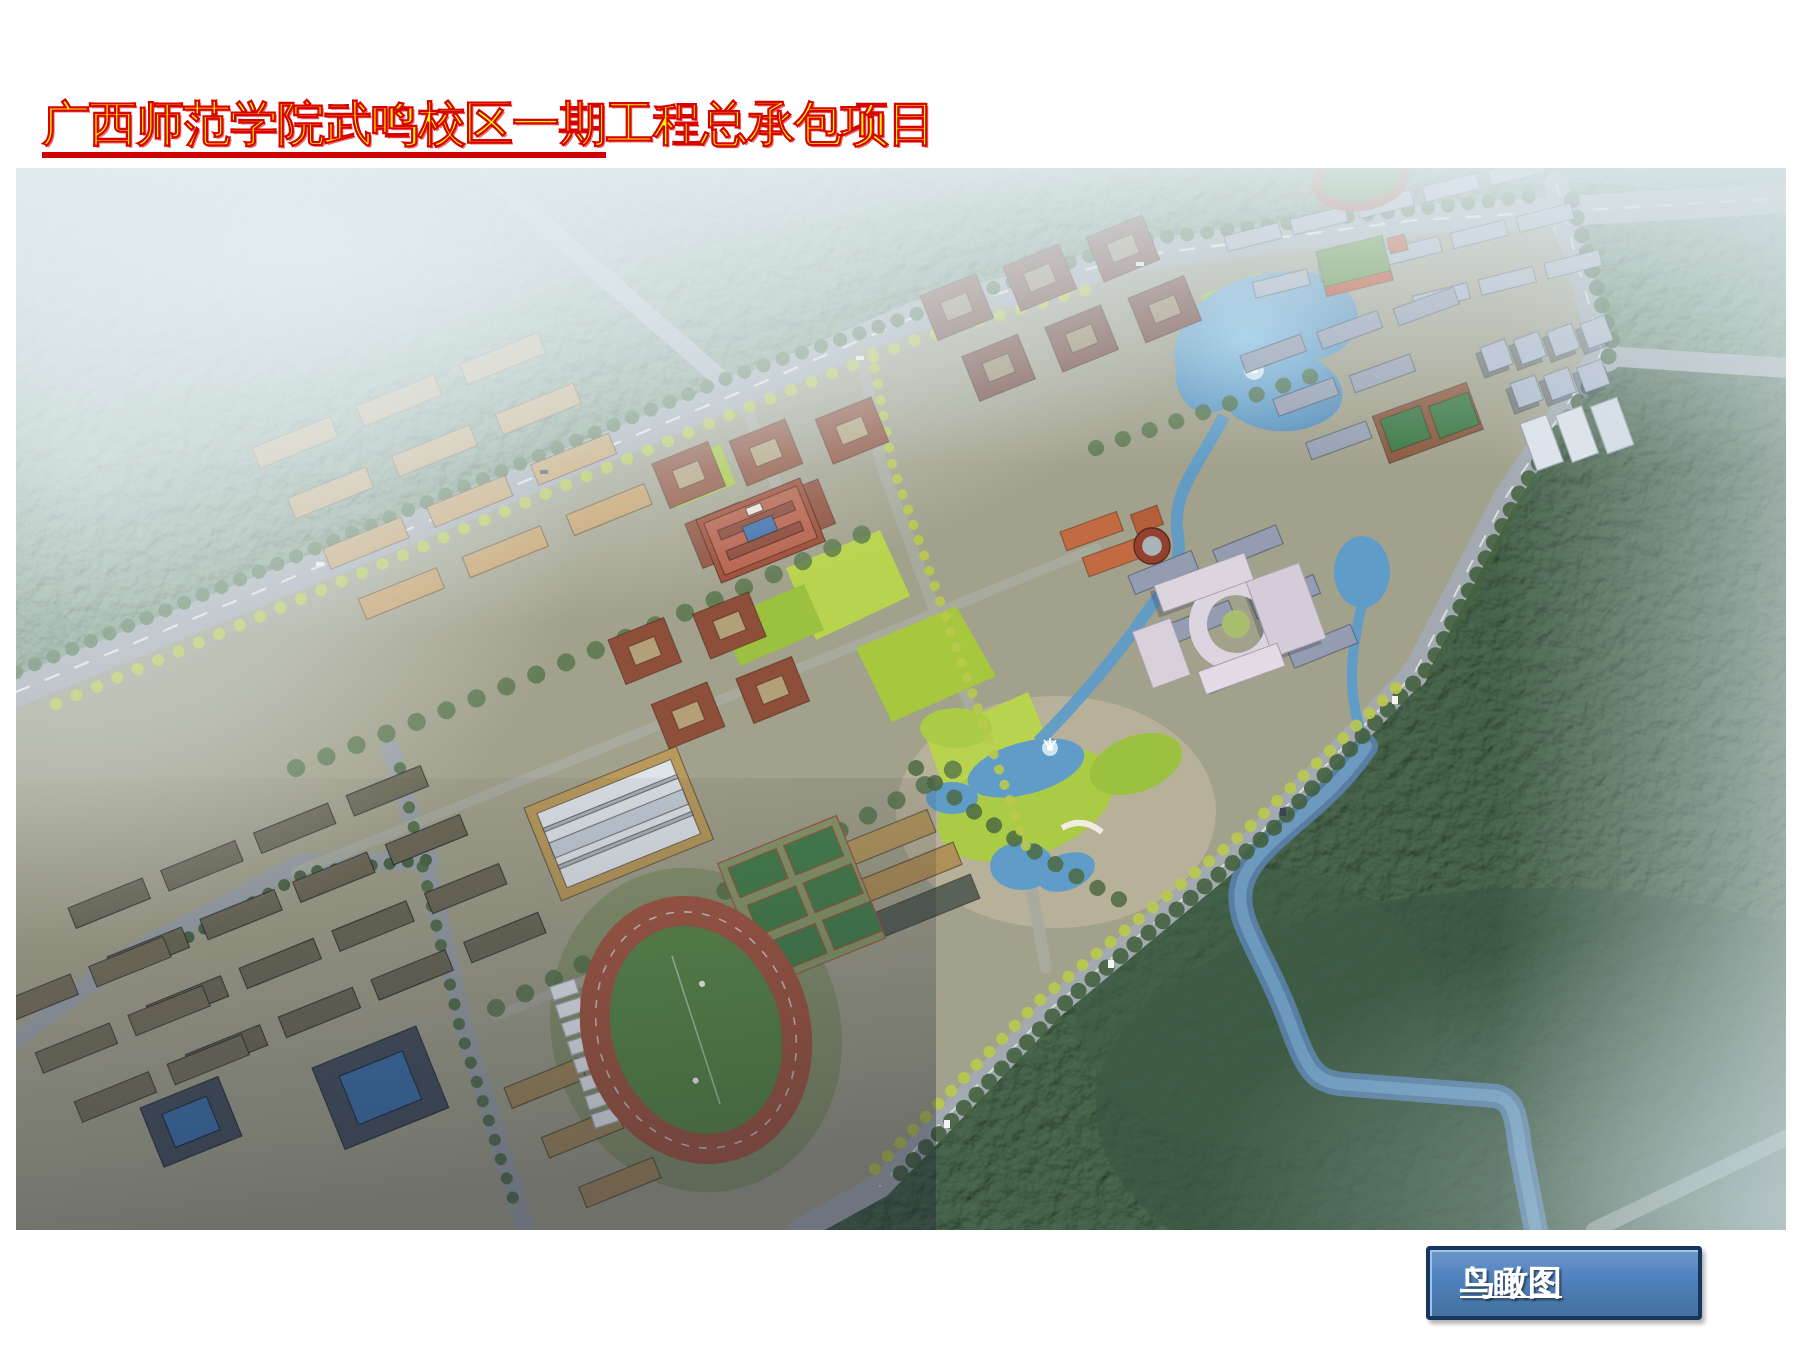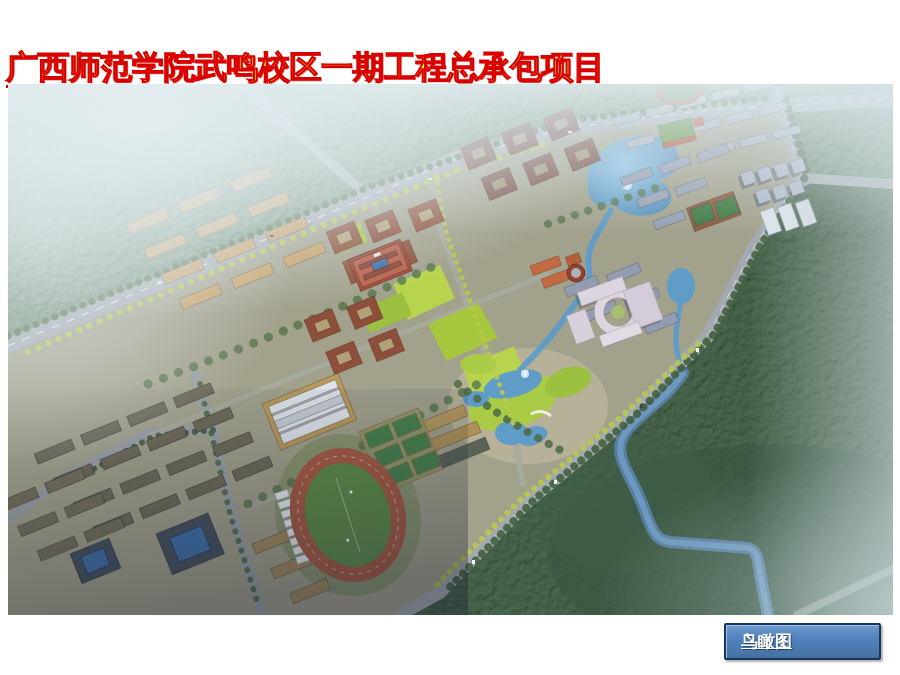--- a/index.html
+++ b/index.html
@@ -1,29 +1,29 @@
 <!DOCTYPE html>
 <html><head>
 <meta charset="utf-8">
 <style>
   html,body{margin:0;padding:0;background:#e8e8e8;}
   .slide{position:relative;width:900px;height:675px;background:#ffffff;overflow:hidden;
          font-family:"Liberation Sans","DejaVu Sans",sans-serif;}
-  .slide-title{position:absolute;left:6px;top:46px;margin:0;font-size:32px;font-weight:bold;
+  .slide-title{position:absolute;left:21px;top:46px;margin:0;font-size:24px;font-weight:normal;
                letter-spacing:-0.5px;white-space:nowrap;color:#ffff00;
                -webkit-text-stroke:1.1px #d90000;text-shadow:1px 1px 0 rgba(217,0,0,.55);}
   .slide-title .u{border-bottom:3px solid #cf0000;padding-bottom:0px;}
   .aerial{position:absolute;left:8px;top:84px;width:885px;height:531px;}
   .aerial svg{display:block;width:885px;height:531px;}
-  .caption-btn{position:absolute;left:713px;top:623px;width:157px;height:37px;box-sizing:border-box;
+  .caption-btn{position:absolute;left:713px;top:623px;width:138px;height:37px;box-sizing:border-box;
                display:flex;align-items:center;padding-left:15px;
                background:linear-gradient(180deg,#6d97c9 0%,#4f81bd 45%,#44719f 100%);
                border:2px solid #17365d;border-radius:2px;
                box-shadow:inset 1px 1px 0 #9dc3e6, 1.5px 2px 2px rgba(0,0,0,.3);
-               color:#ffffff;font-weight:bold;font-size:17px;cursor:pointer;margin-left:11px;}
+               color:#ffffff;font-weight:bold;font-size:17px;cursor:pointer;}
   .caption-btn span{text-decoration:underline;text-shadow:1px 1px 1px rgba(0,0,0,.45);}
 </style>
 </head>
 <body>
 
 <div class="slide">
 
   <h1 class="slide-title"><span class="u">广西师范学院武鸣校区一期</span><span>工程总承包项目</span></h1>
 
   <div class="aerial">

